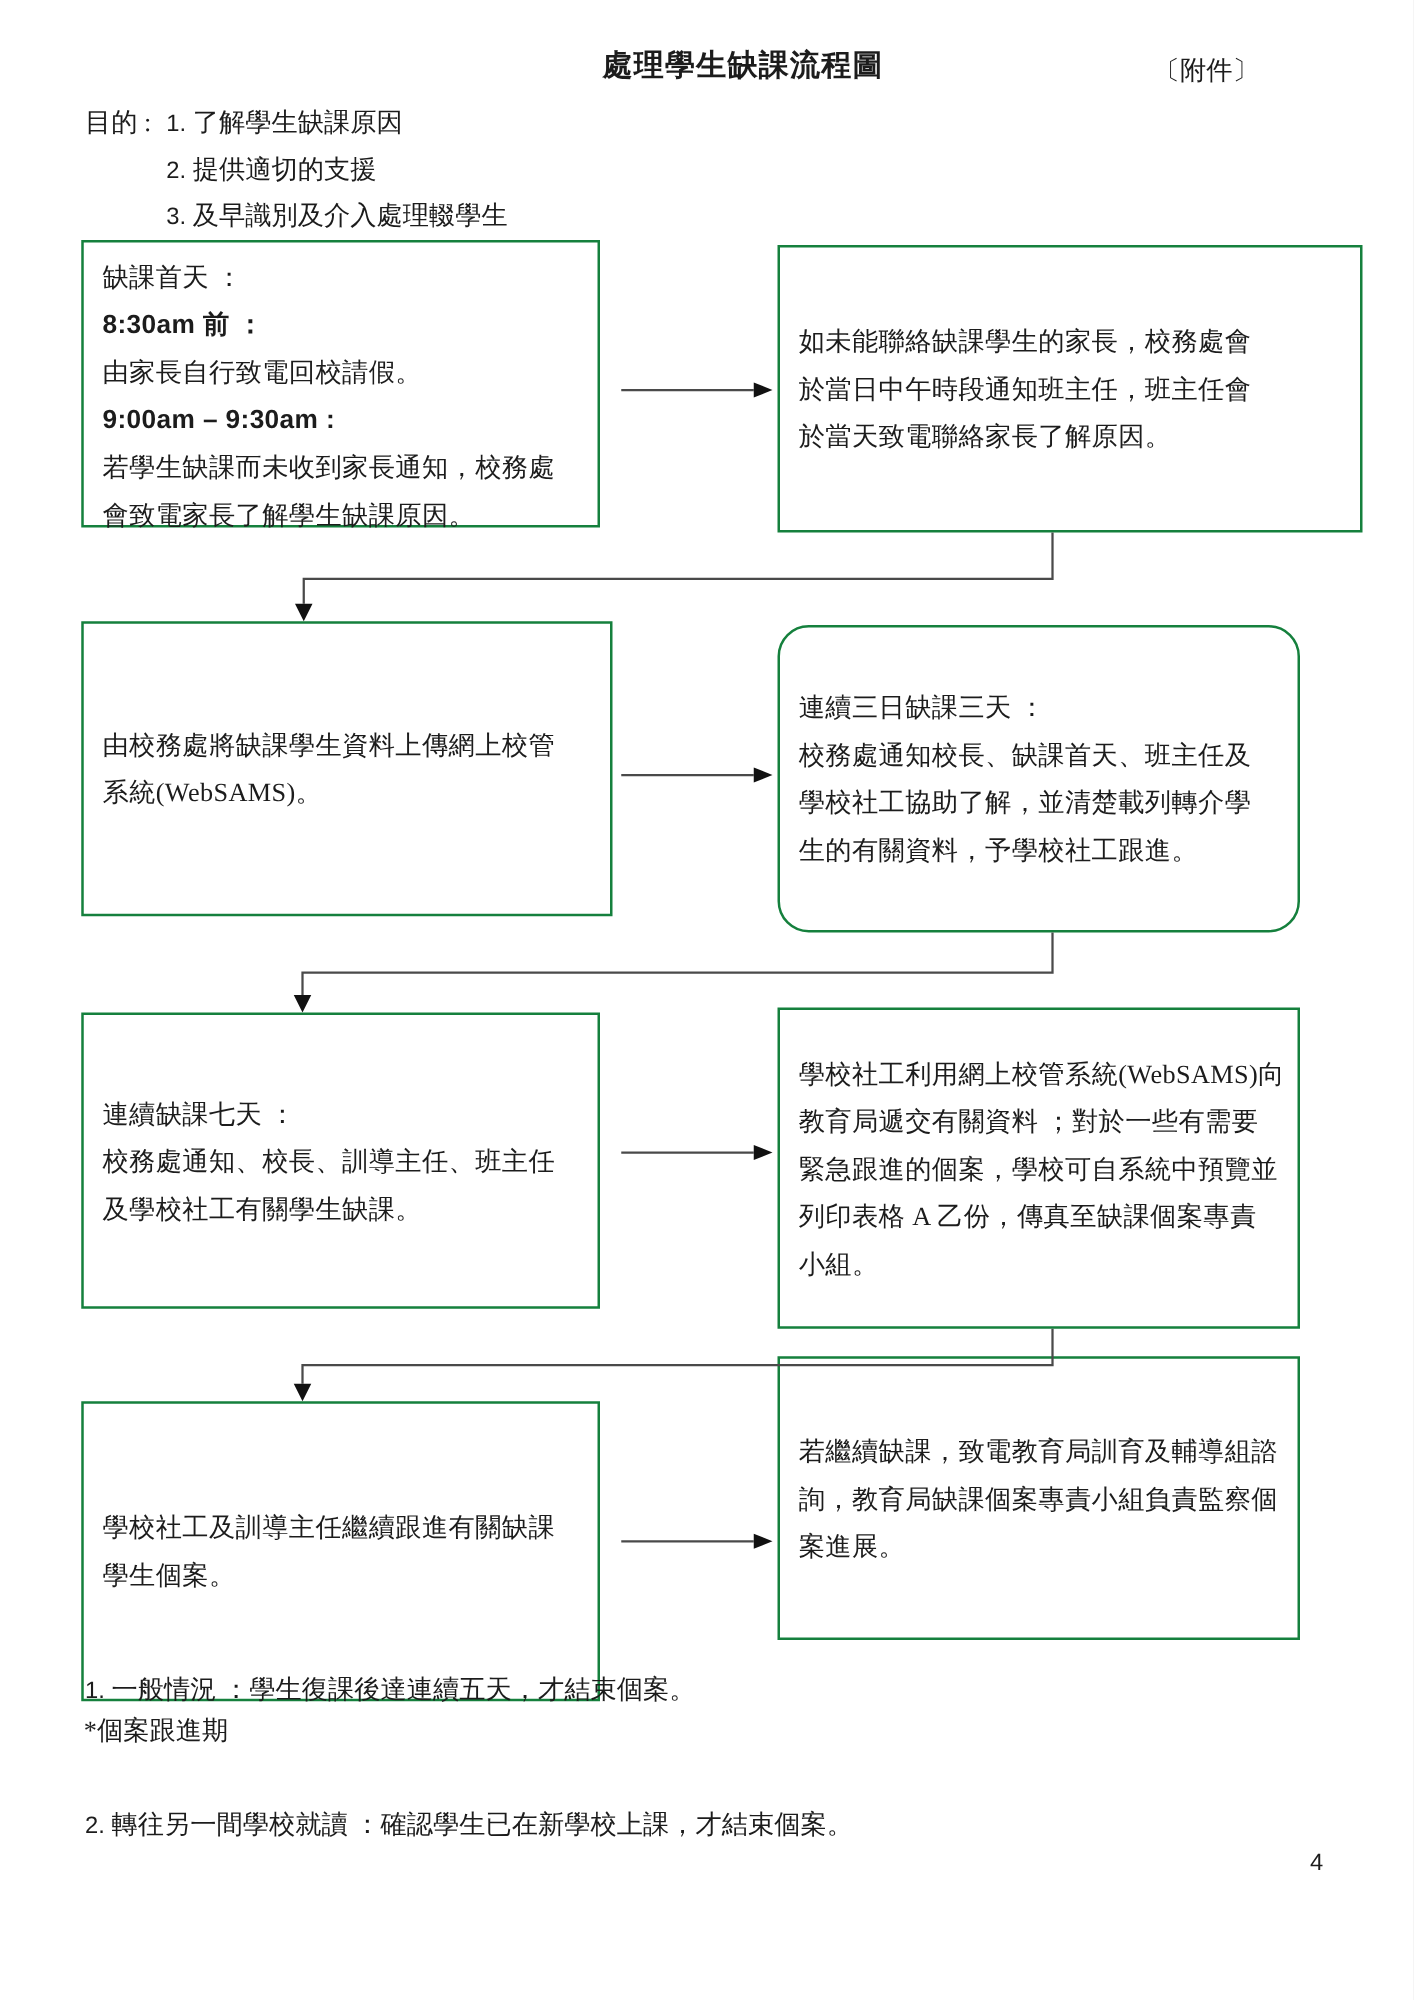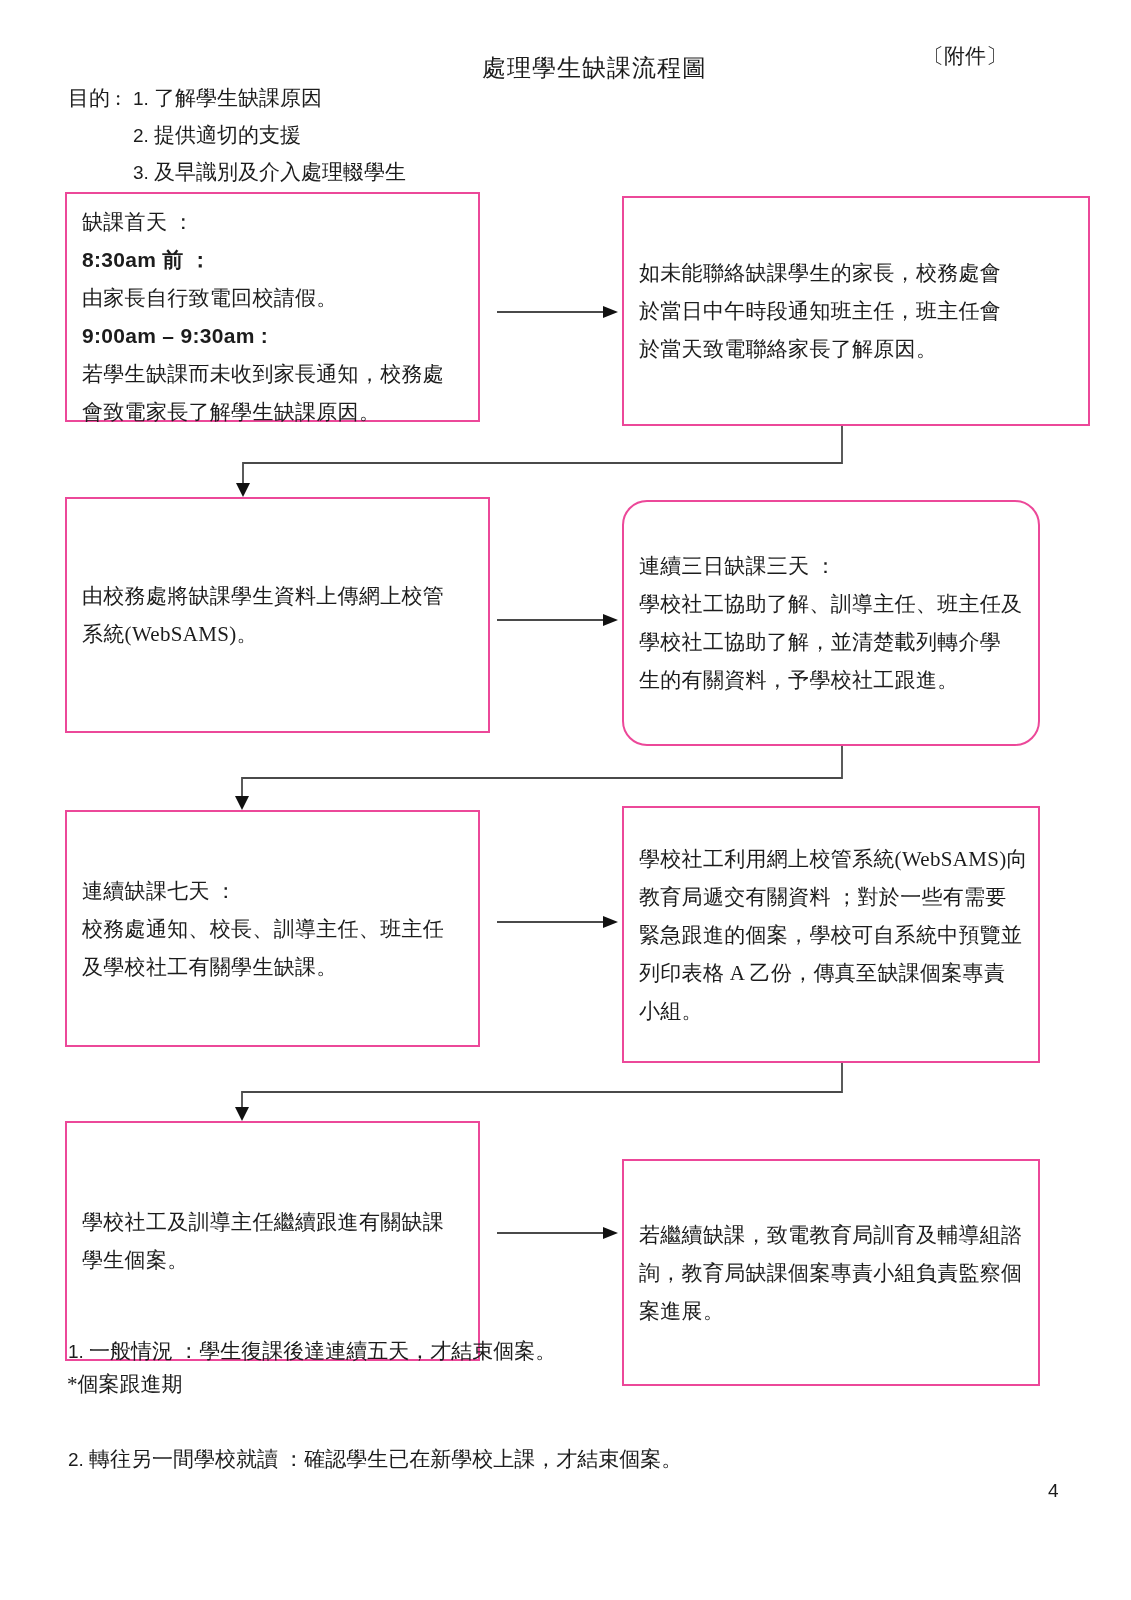--- a/index.html
+++ b/index.html
@@ -4,45 +4,45 @@
 <style>
   html,body{margin:0;padding:0;background:#e8e8e8;}
   #page{
     position:relative;width:1131px;height:1600px;margin:0 auto;
     background:#ffffff;overflow:hidden;
     font-family:"Liberation Serif","DejaVu Serif",serif;
     color:#1c1c1c;
   }
   .abs{position:absolute;}
   #doc-title{
-    left:482px;top:52px;font-size:24px;font-weight:normal;
+    left:482px;top:36px;font-size:24px;font-weight:bold;
     letter-spacing:1px;white-space:nowrap;
   }
   #attachment-label{left:923px;top:42px;font-size:21px;white-space:nowrap;}
   .purpose-line{font-size:21px;white-space:nowrap;}
   .purpose-label{left:68px;top:84px;}
   .num{font-family:"Liberation Sans","DejaVu Sans",sans-serif;font-size:19px;}
   .flow-box{
-    position:absolute;border:2px solid #ec4899;background:#ffffff;
+    position:absolute;border:2px solid #15803d;background:#ffffff;
     display:flex;flex-direction:column;justify-content:center;
     padding:0 15px;box-sizing:border-box;
   }
   .flow-box .line{
     font-size:21px;line-height:38px;white-space:nowrap;
     letter-spacing:0.3px;
   }
   .flow-box .line.latin{font-family:"Liberation Sans","DejaVu Sans",sans-serif;font-weight:600;}
   #box-first-day{left:65px;top:192px;width:415px;height:230px;justify-content:flex-start;padding-top:9px;}
   #box-notify-parents{left:622px;top:196px;width:468px;height:230px;}
   #box-upload-websams{left:65px;top:497px;width:425px;height:236px;}
   #box-three-days{left:622px;top:500px;width:418px;height:246px;border-radius:25px;}
   #box-seven-days{left:65px;top:810px;width:415px;height:237px;}
   #box-sw-submit{left:622px;top:806px;width:418px;height:257px;}
   #box-continue-follow{left:65px;top:1121px;width:415px;height:240px;}
-  #box-edb-monitor{left:622px;top:1159px;width:418px;height:227px;}
+  #box-edb-monitor{left:622px;top:1085px;width:418px;height:227px;}
   #arrow-layer{position:absolute;left:0;top:0;pointer-events:none;}
   .footnote-line{font-size:21px;white-space:nowrap;}
   #page-number{left:1048px;top:1480px;font-size:19px;font-family:"Liberation Sans","DejaVu Sans",sans-serif;}
 </style>
 </head>
 <body>
 
 <div id="page">
 
   <div id="doc-title" class="abs">處理學生缺課流程圖</div>
@@ -74,21 +74,21 @@
       <div class="line">如未能聯絡缺課學生的家長，校務處會</div>
       <div class="line">於當日中午時段通知班主任，班主任會</div>
       <div class="line">於當天致電聯絡家長了解原因。</div>
     </div>
   <div id="box-upload-websams" class="flow-box">
       <div class="line">由校務處將缺課學生資料上傳網上校管</div>
       <div class="line">系統(WebSAMS)。</div>
     </div>
   <div id="box-three-days" class="flow-box">
       <div class="line">連續三日缺課三天 ：</div>
-      <div class="line">學校社工協助了解、訓導主任、班主任及</div>
+      <div class="line">校務處通知校長、缺課首天、班主任及</div>
       <div class="line">學校社工協助了解，並清楚載列轉介學</div>
       <div class="line">生的有關資料，予學校社工跟進。</div>
     </div>
   <div id="box-seven-days" class="flow-box">
       <div class="line">連續缺課七天 ：</div>
       <div class="line">校務處通知、校長、訓導主任、班主任</div>
       <div class="line">及學校社工有關學生缺課。</div>
     </div>
   <div id="box-sw-submit" class="flow-box">
       <div class="line">學校社工利用網上校管系統(WebSAMS)向</div>

